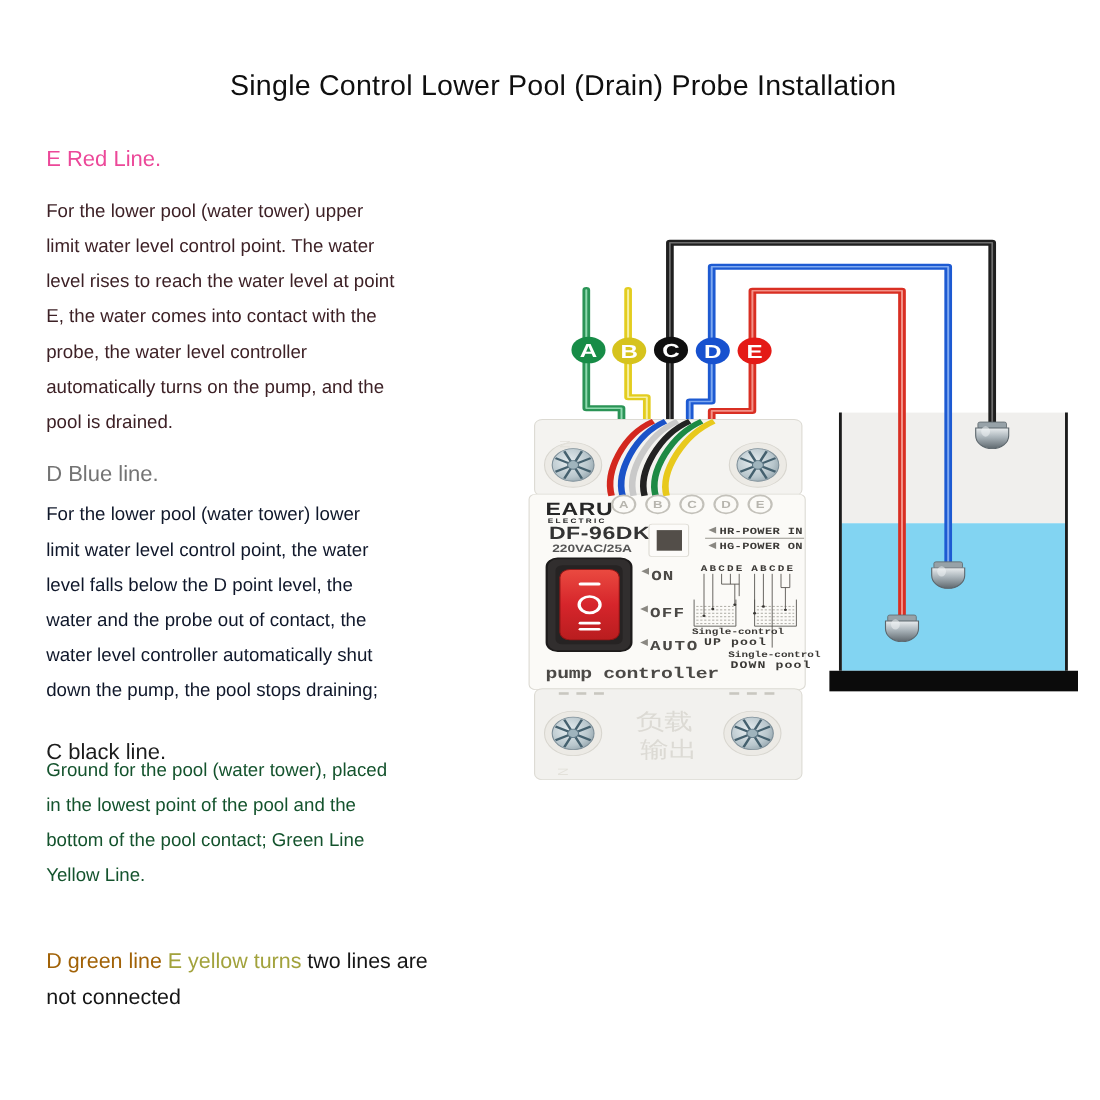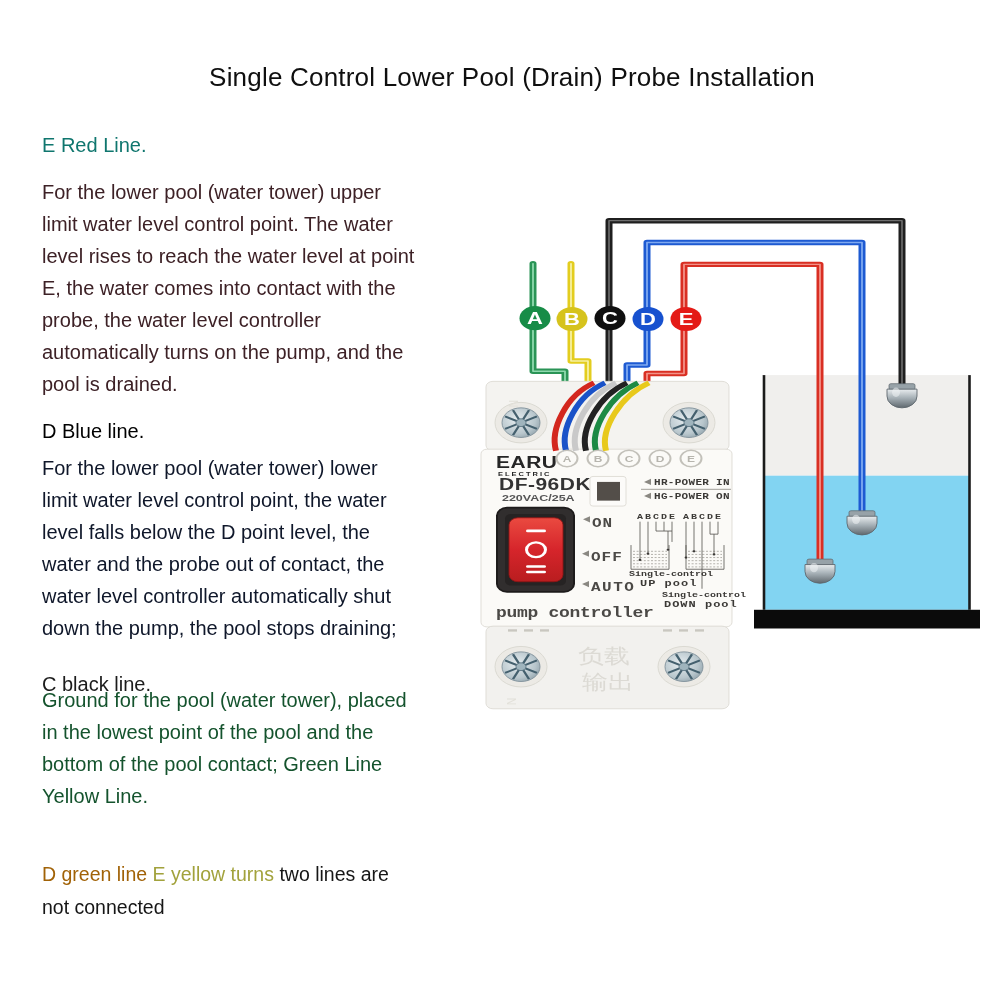--- a/index.html
+++ b/index.html
@@ -1,23 +1,23 @@
 <!DOCTYPE html>
 <html><head>
 <meta charset="utf-8">
 <style>
   html,body{margin:0;padding:0;background:#ffffff;}
   body{width:1000px;height:1000px;position:relative;font-family:"Liberation Sans",sans-serif;overflow:hidden;}
   .abs{position:absolute;}
   #title{left:0;top:62px;width:1000px;text-align:center;font-size:26px;color:#0f0f0f;letter-spacing:.2px;padding-left:12px;}
   .sec-head{left:42px;font-size:20px;}
-  .sec-body{left:42px;width:456px;font-size:20px;line-height:32px;white-space:pre-line;}
-  #h1{top:134px;color:#0f766e;}
+  .sec-body{left:42px;width:456px;font-size:17px;line-height:32px;white-space:pre-line;}
+  #h1{top:134px;color:#ec4899;}
   #p1{top:176px;color:#3d2126;}
-  #h2{top:420px;color:#000000;}
+  #h2{top:420px;color:#737373;}
   #p2{top:452px;color:#0f172a;}
   #h3{top:673px;color:#1c1c1c;}
   #p3{top:684px;color:#14532d;}
   #fnote{top:858px;left:42px;width:470px;font-size:19.5px;line-height:33px;white-space:pre-line;color:#161616;}
   #fnote .g{color:#a16207;}
   #fnote .y{color:#a2a23c;}
   #diagram-wrap{left:455px;top:195px;width:545px;height:690px;}
   svg text{font-family:"Liberation Sans",sans-serif;}
   svg .mono{font-family:"Liberation Mono",monospace;font-weight:bold;fill:#4b4946;}
   svg .stamp{fill:#3b3936;}

